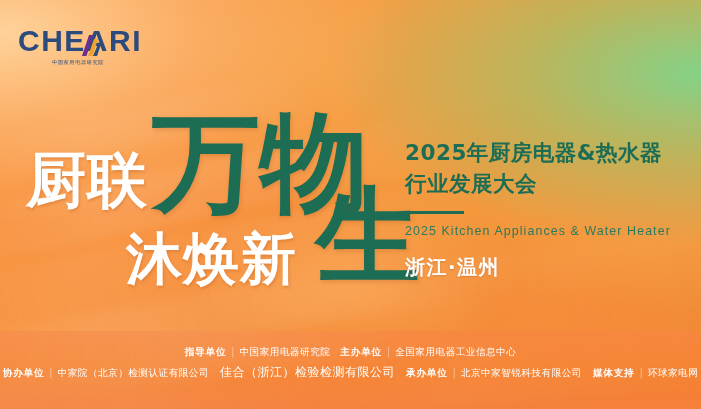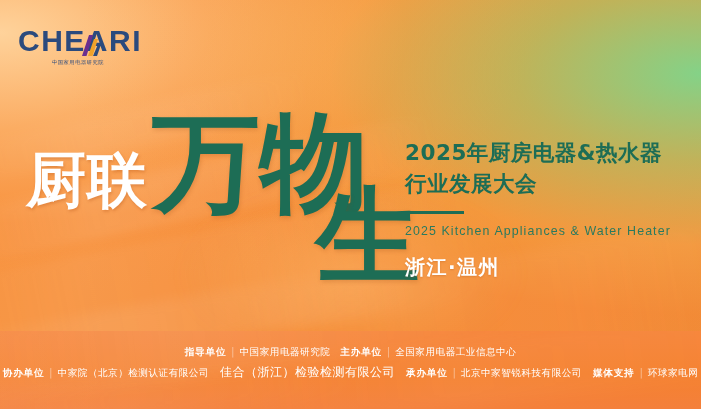--- a/index.html
+++ b/index.html
@@ -220,20 +220,21 @@
       <path d="M2 24 L9 3 L13 3 L6.5 24 Z" fill="#6b2f8f"></path>
       <path d="M8 24 L14 7 L18 7 L12.5 24 Z" fill="#f0a22a"></path>
       <path d="M13 24 L18.5 11 L21.5 11 L17 24 Z" fill="#2b4a7d"></path>
     </svg>
     <div class="logo-sub">中国家用电器研究院</div>
   </div>
 
   <div class="headline">
     <span class="hl-ch hl-green hl-b">万物</span>
     <span class="hl-ch hl-white hl-a">厨联</span>
+    <span class="hl-ch hl-white hl-c">沐焕新</span>
     <span class="hl-ch hl-green hl-d">生</span>
   </div>
 
   <div class="right-block">
     <div class="cn-title">2025年厨房电器&amp;热水器</div>
     <div class="cn-title">行业发展大会</div>
     <div class="rule"></div>
     <div class="en-title">2025 Kitchen Appliances &amp; Water Heater</div>
     <div class="place">浙江·温州</div>
   </div>

